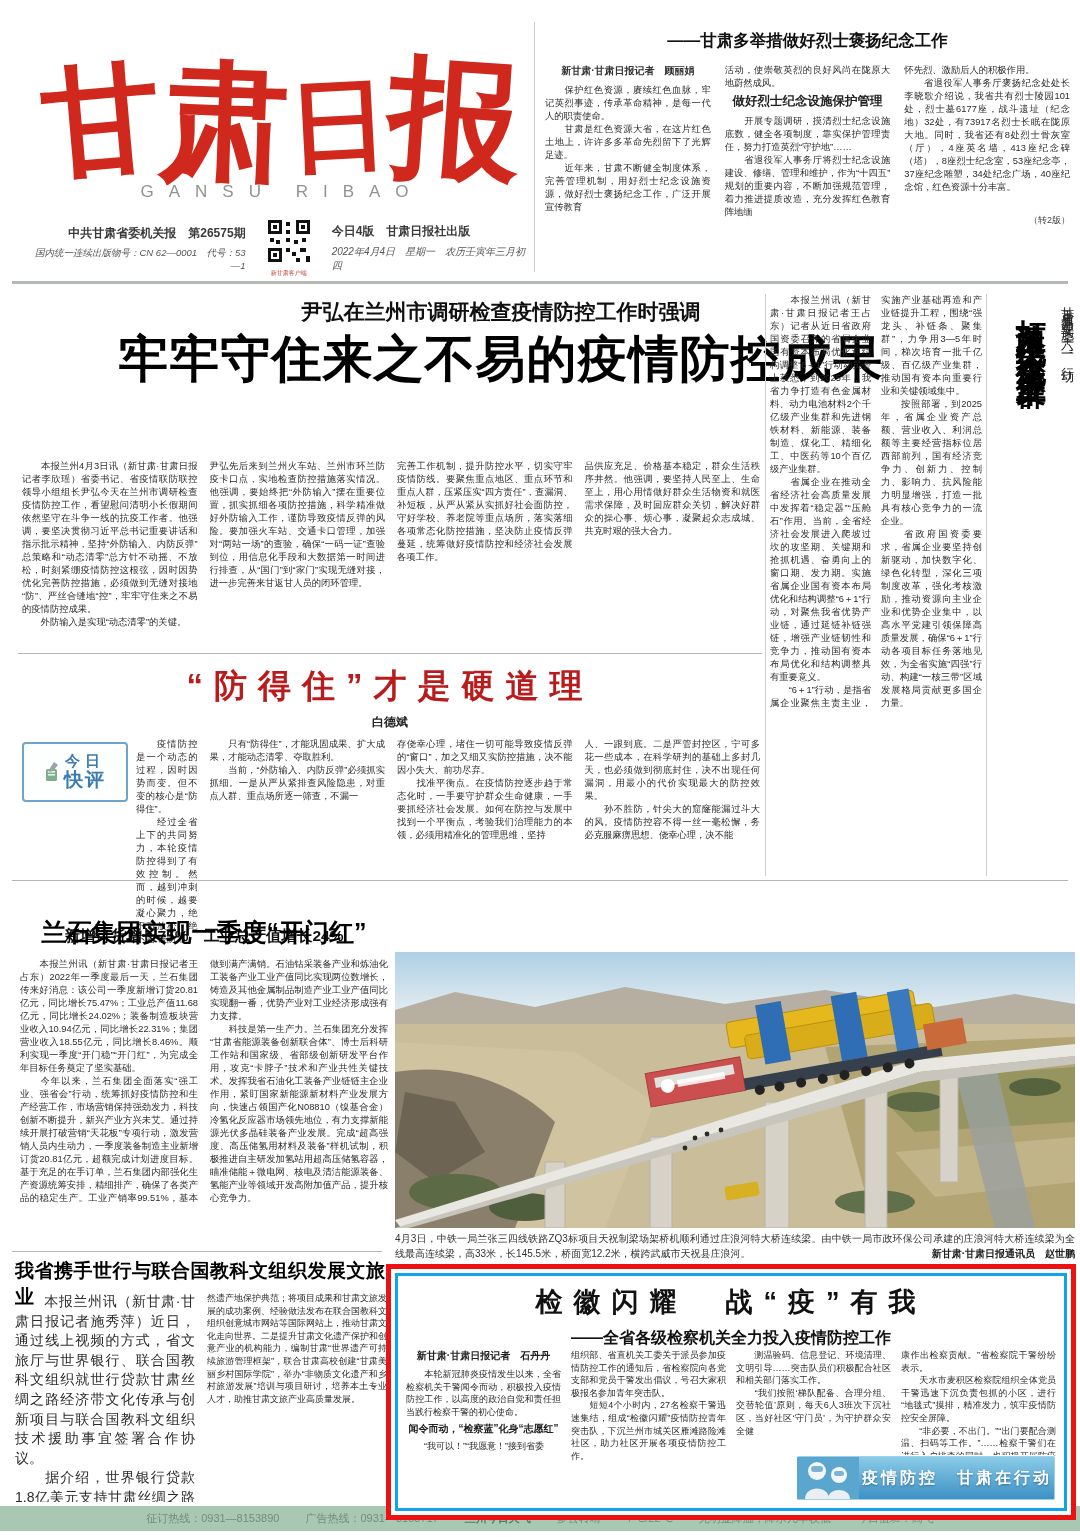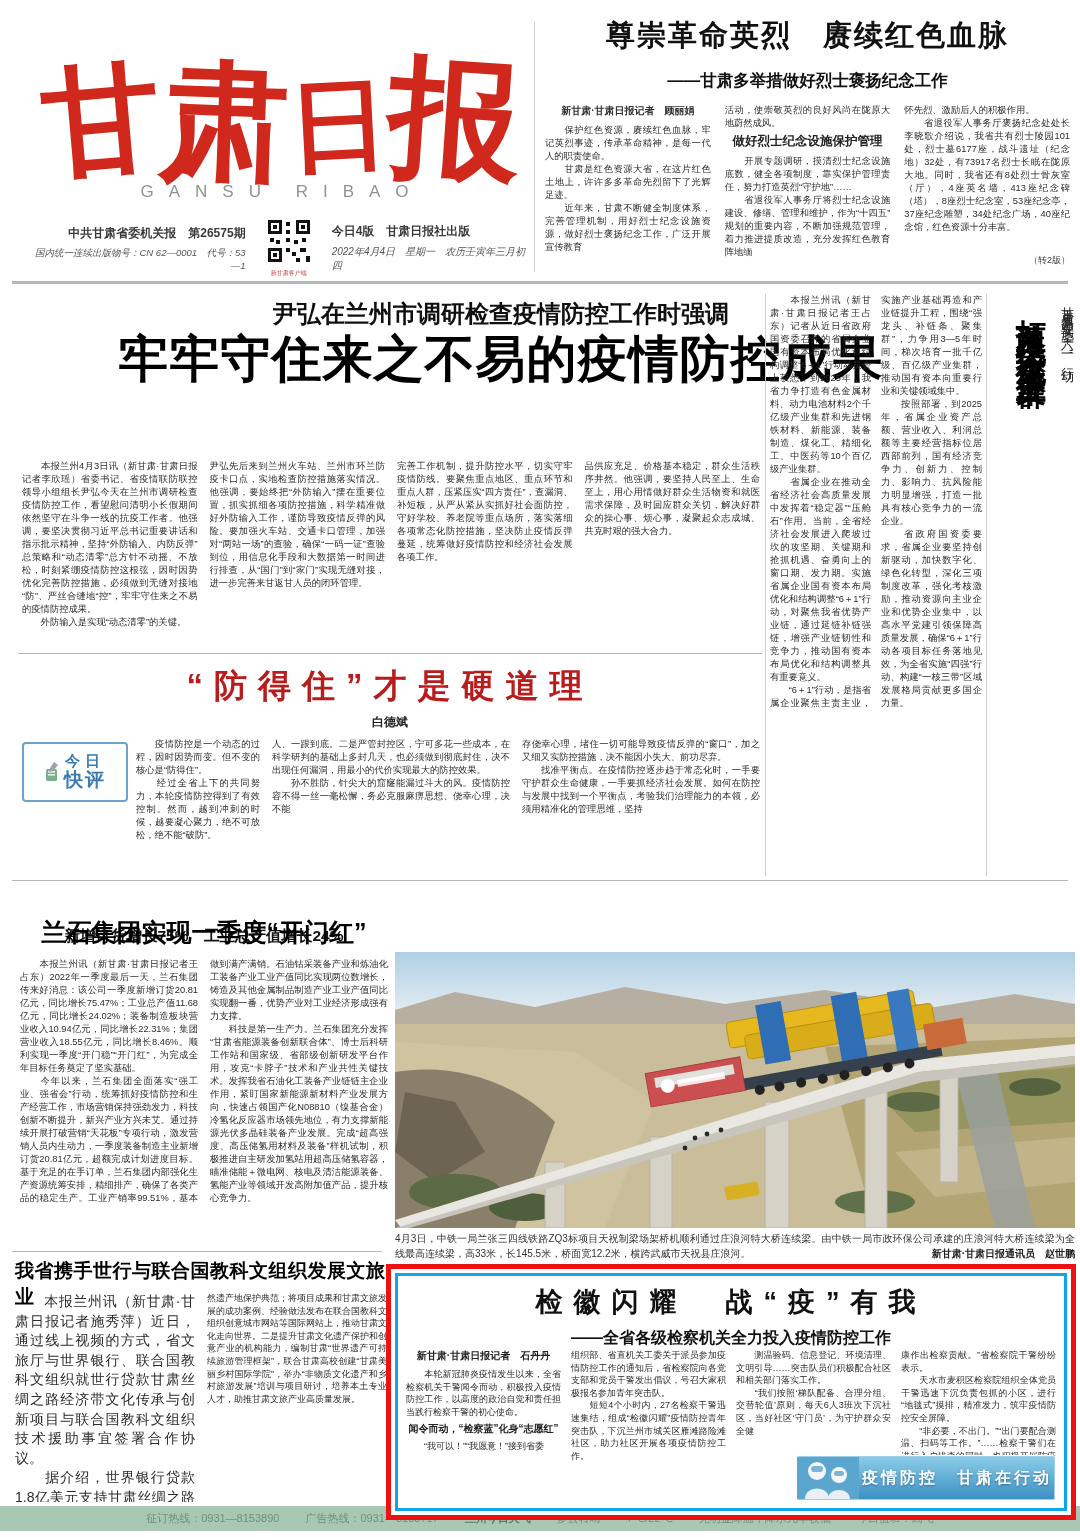--- a/index.html
+++ b/index.html
@@ -30,21 +30,21 @@
   
   .mem{position:absolute;left:545px;top:16px;width:525px;}
   .mem-h1{font-size:29px;font-weight:900;letter-spacing:2px;text-align:center;color:#111;}
   .mem-h2{font-size:16.5px;font-weight:bold;text-align:center;margin-top:14px;color:#111;}
   .mem-cols{display:flex;gap:14px;margin-top:12px;height:160px;}
   .mem-col{flex:1;}
   .mem-by{font-size:10px;text-align:center;font-weight:bold;margin-bottom:6px;color:#333;}
   .mem-sub{font-size:12.5px;font-weight:bold;text-align:center;margin:3px 0 5px;}
   .jump{text-align:right;font-size:9px;color:#444;margin-top:4px;}
   
-  .lead-kicker{position:absolute;left:20px;top:298px;width:962px;text-align:center;font-size:24px;font-weight:600;color:#101010;}
+  .lead-kicker{position:absolute;left:20px;top:298px;width:962px;text-align:center;font-size:21px;font-weight:600;color:#101010;}
   .lead-h1{position:absolute;left:20px;top:330px;width:962px;text-align:center;font-size:50px;font-weight:900;letter-spacing:1px;color:#000;line-height:1.16;}
   .lead-body{position:absolute;left:22px;top:460px;width:738px;height:182px;display:flex;gap:12px;}
   .lead-body .c{flex:1;}
   
   .industry{position:absolute;left:770px;top:294px;width:212px;height:582px;column-count:2;column-gap:10px;}
   .vertblock{position:absolute;left:990px;top:296px;width:86px;height:586px;writing-mode:vertical-rl;}
   .vk{font-size:13px;letter-spacing:3px;color:#222;margin-left:10px;}
   .vh{font-size:30px;font-weight:900;letter-spacing:4px;color:#000;line-height:1.1;}
   
   .com-h1{position:absolute;left:20px;top:664px;width:740px;text-align:center;font-size:33px;font-weight:900;letter-spacing:11px;color:#b91c1c;}
@@ -141,21 +141,20 @@
     </div>
     <div class="mi-right">
       <div class="mi-ed">今日4版　甘肃日报社出版</div>
       <div class="mi-date">2022年4月4日　星期一　农历壬寅年三月初四</div>
     </div>
   </div>
 
   <div class="vrule" style="left:534px;top:22px;height:250px;"></div>
 
   <div class="mem">
-    <div class="mem-h1">尊崇革命英烈　赓续红色血脉</div>
     <div class="mem-h2">——甘肃多举措做好烈士褒扬纪念工作</div>
     <div class="mem-cols">
       <div class="mem-col">
         <div class="mem-by">新甘肃·甘肃日报记者　顾丽娟</div>
         <div class="bodytxt just">　　保护红色资源，赓续红色血脉，牢记英烈事迹，传承革命精神，是每一代人的职责使命。
 　　甘肃是红色资源大省，在这片红色土地上，许许多多革命先烈留下了光辉足迹。
 　　近年来，甘肃不断健全制度体系，完善管理机制，用好烈士纪念设施资源，做好烈士褒扬纪念工作，广泛开展宣传教育</div>
       </div>
       <div class="mem-col">
         <div class="bodytxt just">活动，使崇敬英烈的良好风尚在陇原大地蔚然成风。</div>
@@ -210,24 +209,26 @@
           <polygon points="10,1 14,4 9,10 5,11 6,7" fill="#9aa3ad"></polygon>
         </svg>
         <div class="kp-txt">
           <div class="kp-l1">今日</div>
           <div class="kp-l2">快评</div>
         </div>
       </div>
       <div class="bodytxt just" style="white-space:pre-line;">　　疫情防控是一个动态的过程，因时因势而变。但不变的核心是“防得住”。
 　　经过全省上下的共同努力，本轮疫情防控得到了有效控制。然而，越到冲刺的时候，越要凝心聚力，绝不可放松，绝不能“破防”。</div>
     </div>
+    <div class="c bodytxt just">　　只有“防得住”，才能巩固成果、扩大成果，才能动态清零、夺取胜利。
+　　当前，“外防输入、内防反弹”必须抓实抓细。一是从严从紧排查风险隐患，对重点人群、重点场所逐一筛查，不漏一</div>
+    <div class="c bodytxt just">存侥幸心理，堵住一切可能导致疫情反弹的“窗口”，加之又细又实防控措施，决不能因小失大、前功尽弃。
+　　找准平衡点。在疫情防控逐步趋于常态化时，一手要守护群众生命健康，一手要抓经济社会发展。如何在防控与发展中找到一个平衡点，考验我们治理能力的本领，必须用精准化的管理思维，坚持</div>
     <div class="c bodytxt just">人、一跟到底。二是严管封控区，宁可多花一些成本，在科学研判的基础上多封几天，也必须做到彻底封住，决不出现任何漏洞，用最小的代价实现最大的防控效果。
 　　孙不胜防，针尖大的窟窿能漏过斗大的风。疫情防控容不得一丝一毫松懈，务必克服麻痹思想、侥幸心理，决不能</div>
-    <div class="c bodytxt just">存侥幸心理，堵住一切可能导致疫情反弹的“窗口”，加之又细又实防控措施，决不能因小失大、前功尽弃。
-　　找准平衡点。在疫情防控逐步趋于常态化时，一手要守护群众生命健康，一手要抓经济社会发展。如何在防控与发展中找到一个平衡点，考验我们治理能力的本领，必须用精准化的管理思维，坚持</div>
   </div>
 
   <div class="hrule" style="left:12px;top:880px;width:1056px;height:1px;"></div>
 
   <div class="lan-kicker">新增订货增长75%　工业总产值增长24%</div>
   <div class="lan-h1">兰石集团实现一季度“开门红”</div>
   <div class="lan-body bodytxt just">　　本报兰州讯（新甘肃·甘肃日报记者王占东）2022年一季度最后一天，兰石集团传来好消息：该公司一季度新增订货20.81亿元，同比增长75.47%；工业总产值11.68亿元，同比增长24.02%；装备制造板块营业收入10.94亿元，同比增长22.31%；集团营业收入18.55亿元，同比增长8.46%。顺利实现一季度“开门稳”“开门红”，为完成全年目标任务奠定了坚实基础。
 　　今年以来，兰石集团全面落实“强工业、强省会”行动，统筹抓好疫情防控和生产经营工作，市场营销保持强劲发力，科技创新不断提升，新兴产业方兴未艾。通过持续开展打破营销“天花板”专项行动，激发营销人员内生动力，一季度装备制造主业新增订货20.81亿元，超额完成计划进度目标。基于充足的在手订单，兰石集团内部强化生产资源统筹安排，精细排产，确保了各类产品的稳定生产。工业产销率99.51%，基本做到满产满销。石油钻采装备产业和炼油化工装备产业工业产值同比实现两位数增长，铸造及其他金属制品制造产业工业产值同比实现翻一番，优势产业对工业经济形成强有力支撑。
 　　科技是第一生产力。兰石集团充分发挥“甘肃省能源装备创新联合体”、博士后科研工作站和国家级、省部级创新研发平台作用，攻克“卡脖子”技术和产业共性关键技术。发挥我省石油化工装备产业链链主企业作用，紧盯国家新能源新材料产业发展方向，快速占领国产化N08810（镍基合金）冷氢化反应器市场领先地位，有力支撑新能源光伏多晶硅装备产业发展。完成“超高强度、高压储氢用材料及装备”样机试制，积极推进自主研发加氢站用超高压储氢容器，瞄准储能＋微电网、核电及清洁能源装备、氢能产业等领域开发高附加值产品，提升核心竞争力。</div>
 

